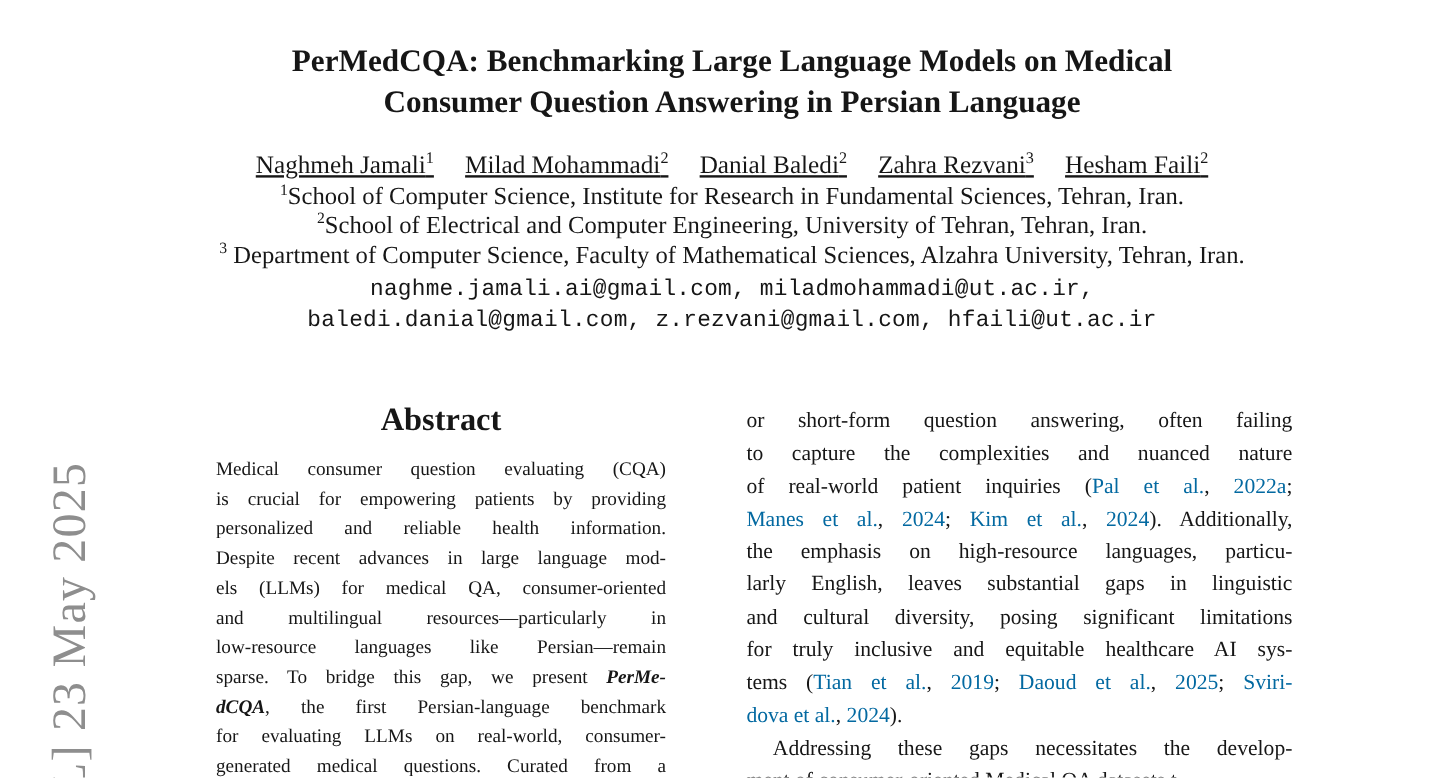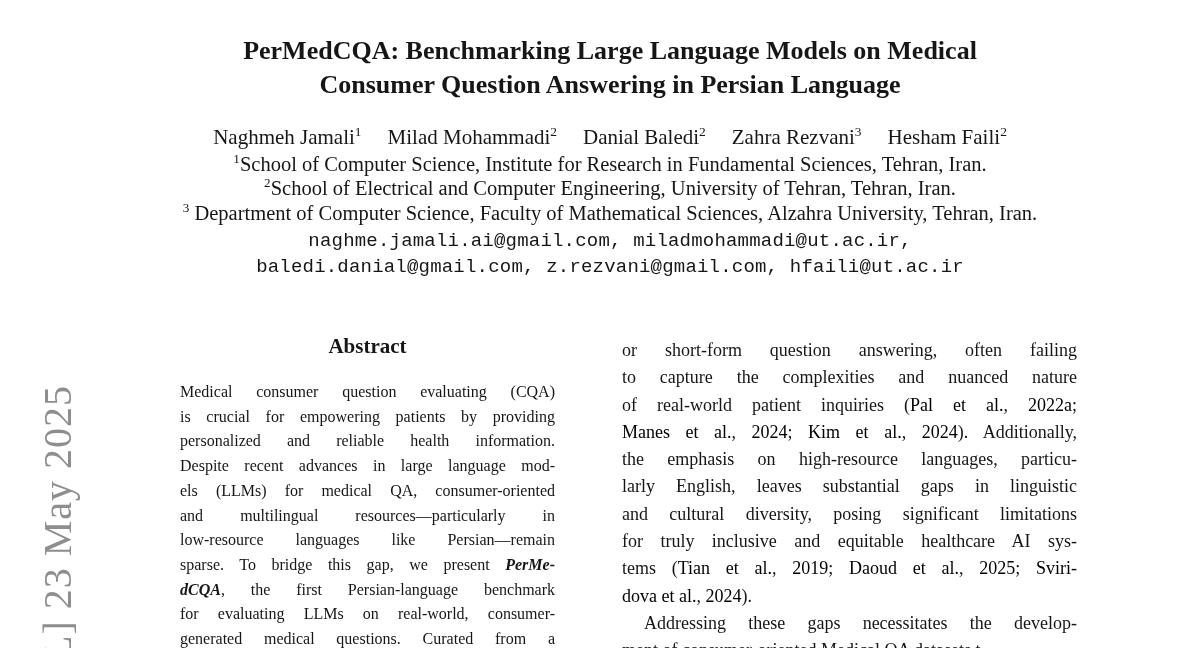--- a/index.html
+++ b/index.html
@@ -11,43 +11,43 @@
   
   .stamp { position: absolute; left: 34px; top: 660px; transform: rotate(-90deg);
            transform-origin: 0 0; white-space: nowrap; font-size: 40px;
            color: #8e8e8e; letter-spacing: 1px; }
 
   
   .header { position: absolute; left: 15px; top: 34px; width: 1190px; text-align: center; }
   .title-line { font-size: 26px; font-weight: bold; line-height: 34px; }
   .authors { position: absolute; left: 15px; top: 124px; width: 1190px; text-align: center;
              font-size: 21px; line-height: 27px; }
-  .author { margin: 12px 13px; white-space: nowrap; }
+  .author { margin: 12px 13px; white-space: nowrap; text-decoration: underline; }
   sup { font-size: 64%; line-height: 0; }
   .affils { position: absolute; left: 15px; top: 152px; width: 1190px; text-align: center;
             font-size: 20.5px; line-height: 24.3px; }
   .emails { position: absolute; left: 15px; top: 229px; width: 1190px; text-align: center;
             font-family: "Liberation Mono", "DejaVu Sans Mono", monospace;
             font-size: 19px; line-height: 25.5px; letter-spacing: 0.2px; }
 
   
   .abs-heading { position: absolute; left: 180px; top: 334px; width: 375px; text-align: center;
-                 font-size: 21px; font-weight: bold; }
+                 font-size: 27px; font-weight: bold; }
   .abs-body { position: absolute; left: 180px; top: 380px; width: 375px;
               font-size: 16px; line-height: 24.7px; }
 
   
   .right-col { position: absolute; left: 622px; top: 337px; width: 455px;
                font-size: 18px; line-height: 27.3px; }
 
   .tline { text-align: justify; text-align-last: justify; }
   .tline.last { text-align-last: left; font-family: Liberation Serif, serif; }
   .tline.indent { text-indent: 22px; }
   .bold { font-weight: bold; font-style: italic; }
-  .cite { color: #000000; }
+  .cite { color: #0369a1; }
 </style>
 </head>
 <body>
 
 <div class="page">
 
   <div class="stamp">L] 23 May 2025</div>
 
   <div class="header">
     <div class="title-line">PerMedCQA: Benchmarking Large Language Models on Medical</div>

